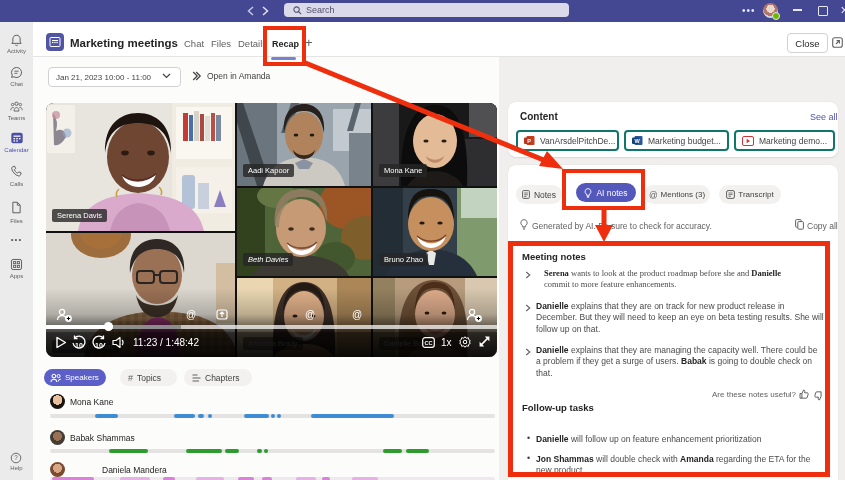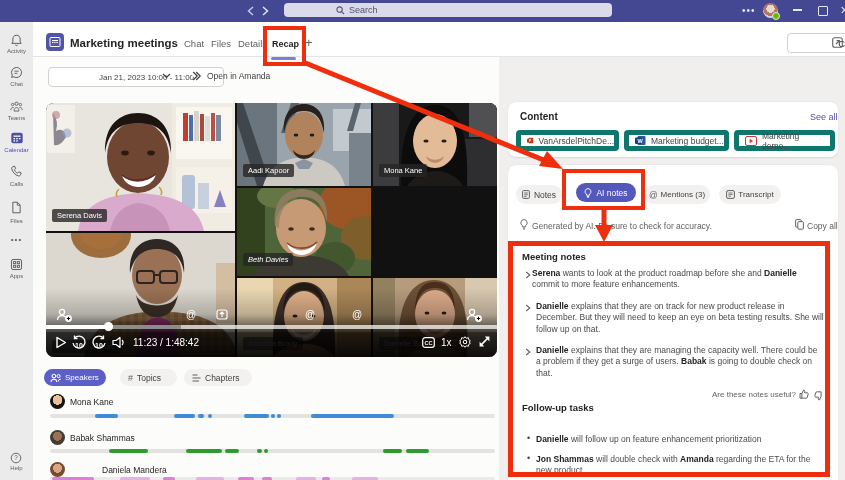--- a/index.html
+++ b/index.html
@@ -1,19 +1,19 @@
 <!DOCTYPE html>
 <html><head>
 <meta charset="utf-8">
 <style>
   html,body{margin:0;padding:0;}
   body{width:845px;height:480px;overflow:hidden;position:relative;background:#fff;
        font-family:"Liberation Sans",sans-serif;-webkit-font-smoothing:antialiased;}
   .abs{position:absolute;}
-  .f{display:flex;align-items:center;padding-left:43px;}
+  .f{display:flex;align-items:center;}
 </style>
 </head>
 <body>
 
 <div class="abs" style="left:0;top:0;width:845px;height:22px;background:#444791;"></div>
 <svg class="abs" style="left:246px;top:6px;" width="26" height="10" viewBox="0 0 26 10">
     <path d="M7 1 L2.5 5 L7 9" fill="none" stroke="#c8c8e2" stroke-width="1.5"></path>
     <path d="M17 1 L21.5 5 L17 9" fill="none" stroke="#e2e2f2" stroke-width="1.5"></path>
   </svg>
 <div class="abs f" style="left:284px;top:3px;width:285px;height:14px;background:#dadaeb;border-radius:4px;color:#51516e;font-size:9px;">
@@ -284,20 +284,39 @@
  <path d="M40 34 C41 8 52 3 62 3 C72 3 83 8 84 34 C80 14 72 10 62 10 C52 10 44 14 40 34 Z" fill="#0e0d0c"></path>
  <ellipse cx="53" cy="38" rx="2.6" ry="1.6" fill="#2a1d14"></ellipse>
         <ellipse cx="71" cy="38" rx="2.6" ry="1.6" fill="#2a1d14"></ellipse>
  <path d="M53 53 C58 58 66 58 71 53 C69 62 55 62 53 53 Z" fill="#c08a6a"></path>
 
  <path d="M34 83 C42 72 52 68 62 68 C72 68 84 72 90 83 Z" fill="#1e1a18"></path>
 </svg>
 <div class="nlab" style="left:6px;top:61px;">Mona Kane</div>
 </div>
 
+<div class="tile" style="left:327px;top:85px;width:124px;height:88px;">
+<svg width="124" height="88" viewBox="0 0 124 88">
+ <rect width="124" height="88" fill="#33404a"></rect>
+ <rect x="84" y="0" width="40" height="88" fill="#7f9a6d"></rect>
+ <rect x="88" y="0" width="36" height="30" fill="#c2d4c0"></rect>
+ <rect x="0" y="0" width="30" height="88" fill="#232d36"></rect>
+
+ <path d="M12 88 C22 70 38 62 58 61 C80 62 96 70 104 88 Z" fill="#26303c"></path>
+ <path d="M53 65 L58 62 L63 65 L61 77 L56 77 Z" fill="#e8e8e6"></path>
+
+ <ellipse cx="58" cy="36" rx="23" ry="27" fill="#c68f5e"></ellipse>
+ <path d="M35 32 C35 6 45 1 58 1 C71 1 81 6 81 32 C77 12 69 8 58 8 C47 8 39 12 35 32 Z" fill="#16120e"></path>
+ <ellipse cx="49" cy="35" rx="2.7" ry="1.6" fill="#241a12"></ellipse>
+        <ellipse cx="67" cy="35" rx="2.7" ry="1.6" fill="#241a12"></ellipse>
+ <path d="M44 48 C52 58 66 58 73 47 C70 64 47 64 44 48 Z" fill="#fff"></path>
+ <path d="M44 48 C52 55 66 55 73 47" fill="none" stroke="#7a4228" stroke-width="1.5"></path>
+</svg>
+<div class="nlab" style="left:6px;top:65px;">Bruno Zhao</div>
+</div>
 
 <div class="tile" style="left:327px;top:175px;width:124px;height:79px;">
 <svg width="124" height="79" viewBox="0 0 124 79">
  <rect width="124" height="79" fill="#b69c7d"></rect>
  <rect x="92" y="0" width="32" height="79" fill="#d8c8b0"></rect>
  <rect x="0" y="0" width="22" height="79" fill="#93805f"></rect>
 
  <path d="M26 79 C22 22 40 2 61 2 C82 2 98 22 94 79 Z" fill="#6e5138"></path>
  <path d="M32 79 C30 36 40 16 61 14 C53 26 48 46 48 79 Z" fill="#6e4e30"></path>
 
@@ -434,21 +453,21 @@
 <div class="seg" style="left:238px;top:477px;width:16px;background:#d883d8;"></div>
 <div class="seg" style="left:262px;top:477px;width:10px;background:#d883d8;"></div>
 <div class="seg" style="left:296px;top:477px;width:20px;background:#e4b2e4;"></div>
 <div class="seg" style="left:322px;top:477px;width:8px;background:#d883d8;"></div>
 <div class="seg" style="left:352px;top:477px;width:26px;background:#e4b2e4;"></div>
 </div>
 
 <div id="rightpanel">
 <style>
  .card{position:absolute;background:#fff;border-radius:8px;box-shadow:0 0.5px 1.5px rgba(0,0,0,.1);}
- .chip{position:absolute;height:21px;background:#fff;border:5px solid #0f766e;border-radius:4px;display:flex;align-items:center;font-size:8.5px;color:#424242;box-sizing:border-box;}
+ .chip{position:absolute;height:21px;background:#fff;border:2px solid #0f766e;border-radius:4px;display:flex;align-items:center;font-size:8.5px;color:#424242;box-sizing:border-box;}
  .tpill{position:absolute;height:19px;border-radius:10px;display:flex;align-items:center;font-size:8.5px;padding:0 6px;box-sizing:border-box;gap:4px;white-space:nowrap;justify-content:center;}
  .ntxt{position:absolute;font-size:8.5px;color:#4a4a4a;line-height:11.4px;white-space:nowrap;}
  .ntxt b{color:#242424;}
 </style>
 
 <div class="card" style="left:508px;top:102px;width:330px;height:55px;"></div>
 <div class="abs" style="left:520px;top:111px;font-size:10px;font-weight:bold;color:#242424;">Content</div>
 <div class="abs" style="left:810px;top:112px;font-size:9px;color:#4f52b2;">See all</div>
 <div class="chip" style="left:516px;top:130px;width:103px;">
   <svg width="11" height="11" viewBox="0 0 11 11" style="margin:0 5px 0 6px;">
@@ -509,21 +528,21 @@
       <rect x="0.6" y="0.6" width="5.6" height="7.6" rx="1" fill="none" stroke="#616161" stroke-width="1"></rect>
       <path d="M3 2.8 V10.4 H8.4 V4.4" fill="#fff" stroke="none"></path>
       <rect x="2.8" y="2.6" width="5.6" height="7.6" rx="1" fill="#fff" stroke="#616161" stroke-width="1"></rect>
     </svg>
 <div class="abs" style="left:807px;top:221px;font-size:8.5px;color:#616161;">Copy all</div>
 
 <div class="abs" style="left:522px;top:251px;font-size:9.5px;font-weight:bold;color:#242424;">Meeting notes</div>
 <svg class="abs" style="left:525px;top:271px;" width="6" height="8" viewBox="0 0 6 8">
       <path d="M1.2 1 L4.8 4 L1.2 7" fill="none" stroke="#616161" stroke-width="1.1"></path>
     </svg>
-<div class="ntxt" style="left:532px;top:268px;width:284px;"><b>Serena</b> wants to look at the product roadmap before she and <b>Danielle</b><br>commit to more feature enhancements.</div>
+<div class="ntxt" style="left:544px;top:268px;width:284px;font-family:Liberation Serif, serif;"><b>Serena</b> wants to look at the product roadmap before she and <b>Danielle</b><br>commit to more feature enhancements.</div>
 <svg class="abs" style="left:525px;top:304px;" width="6" height="8" viewBox="0 0 6 8">
       <path d="M1.2 1 L4.8 4 L1.2 7" fill="none" stroke="#616161" stroke-width="1.1"></path>
     </svg>
 <div class="ntxt" style="left:536px;top:301px;width:286px;"><b>Danielle</b> explains that they are on track for new product release in<br>December. But they will need to keep an eye on beta testing results. She will<br>follow up on that.</div>
 <svg class="abs" style="left:525px;top:348px;" width="6" height="8" viewBox="0 0 6 8">
       <path d="M1.2 1 L4.8 4 L1.2 7" fill="none" stroke="#616161" stroke-width="1.1"></path>
     </svg>
 <div class="ntxt" style="left:536px;top:345px;width:286px;"><b>Danielle</b> explains that they are managing the capacity well. There could be<br>a problem if they get a surge of users. <b>Babak</b> is going to double check on<br>that.</div>
 <div class="abs" style="left:712px;top:390px;font-size:8px;color:#616161;">Are these notes useful?</div>
 <svg class="abs" style="left:799px;top:389px;" width="10" height="10" viewBox="0 0 12 12">

